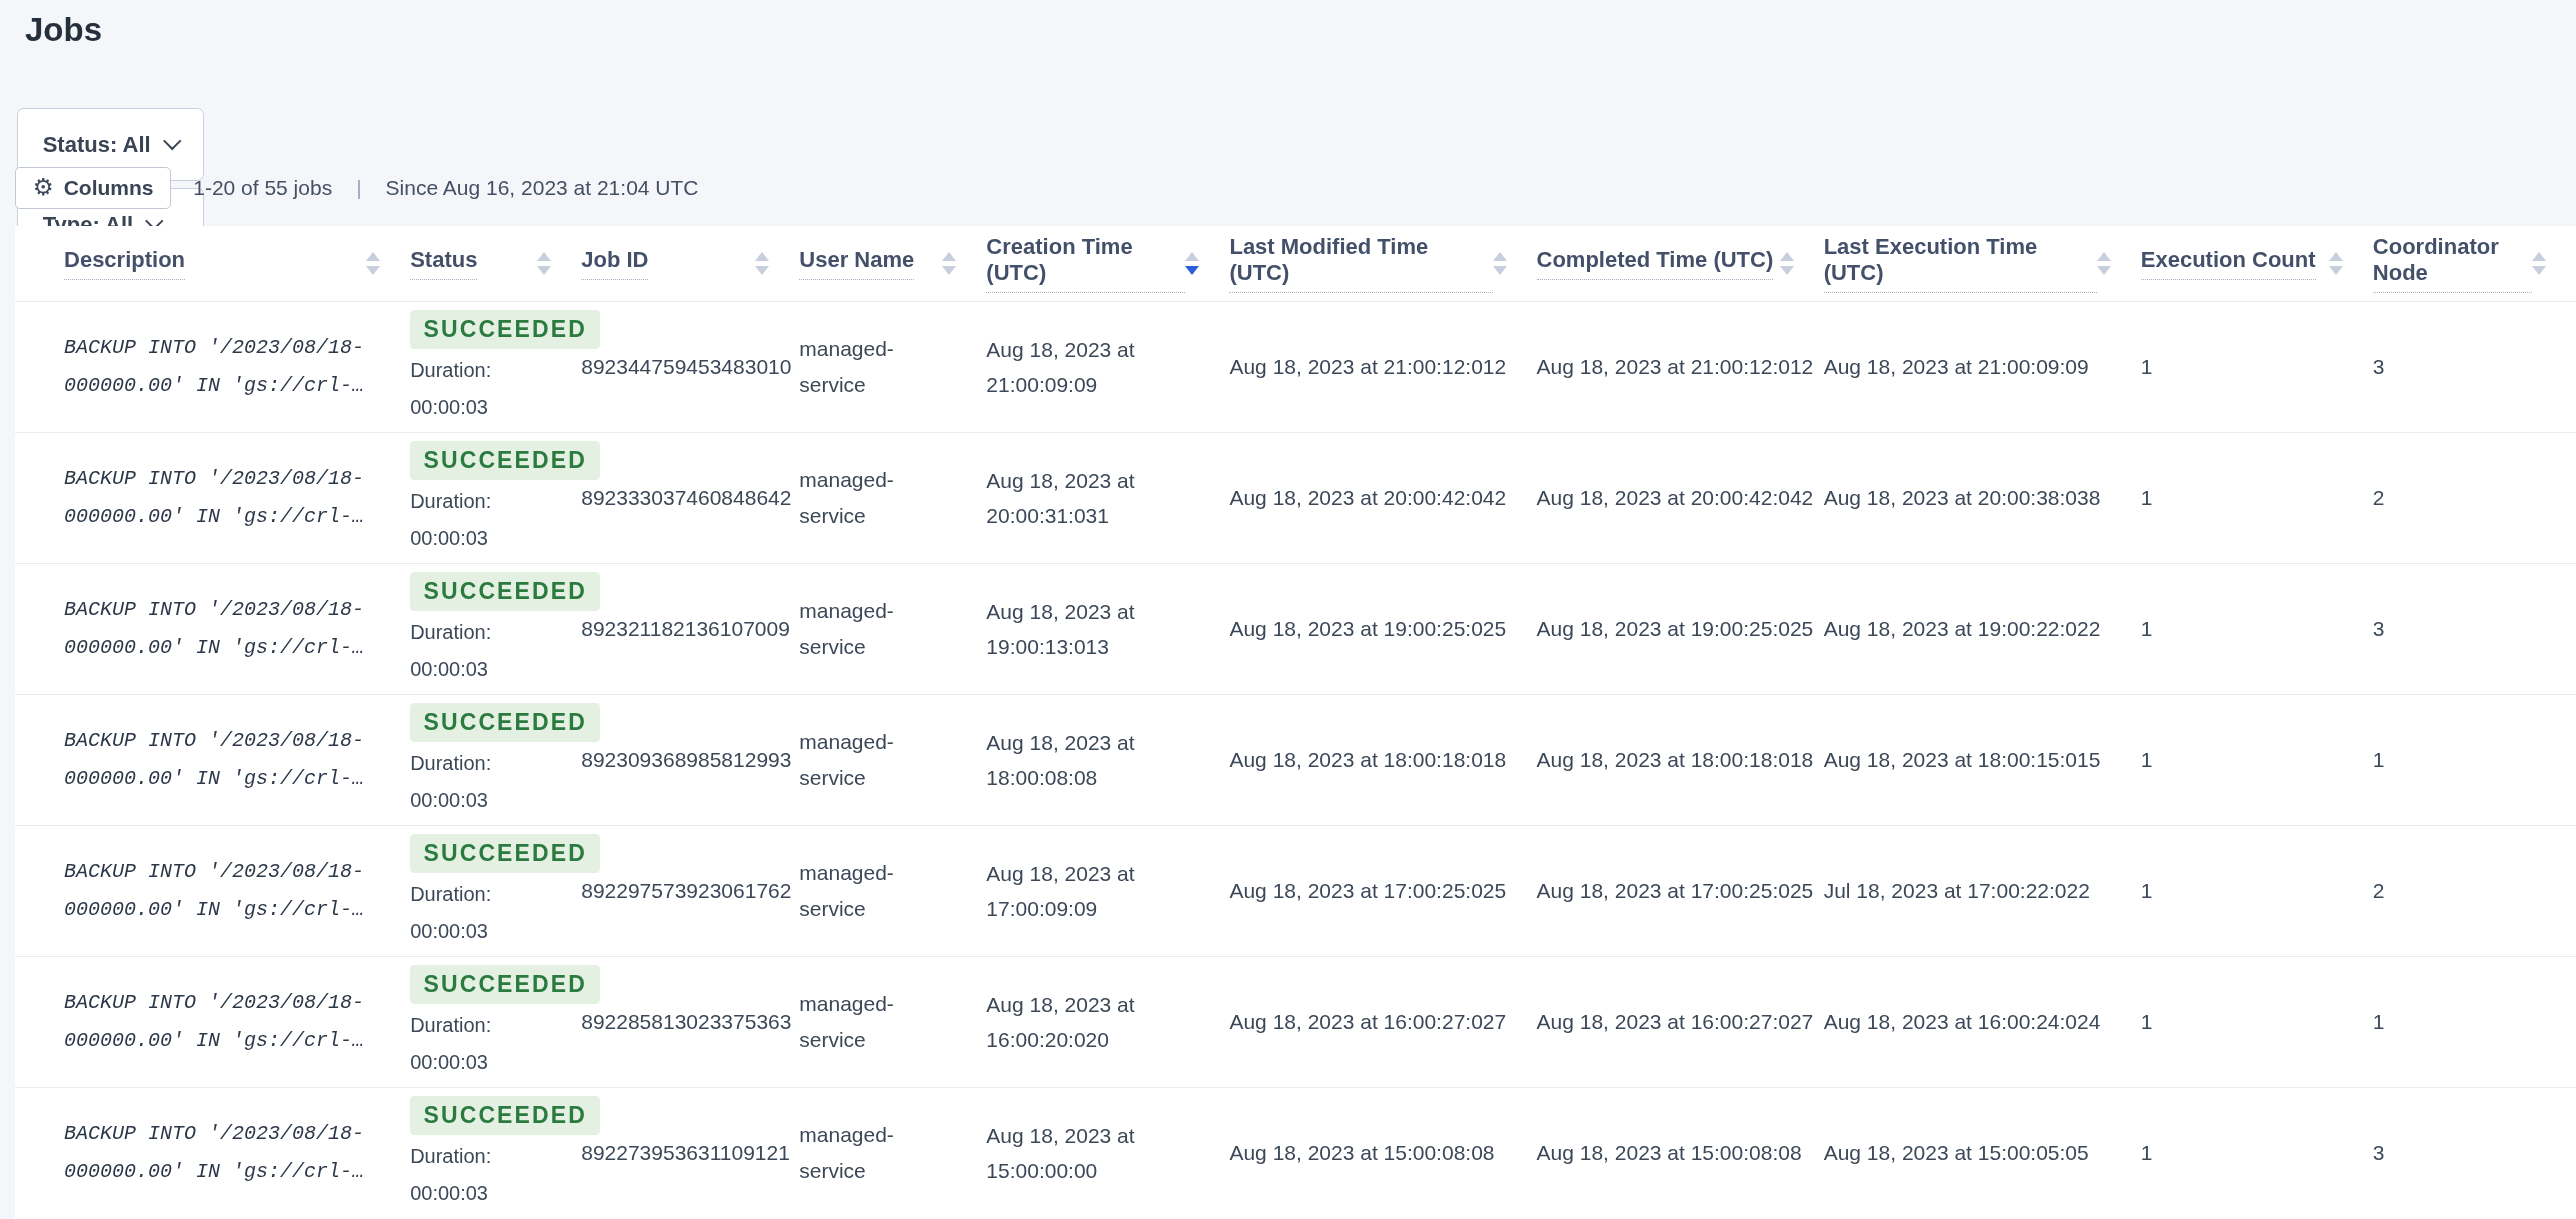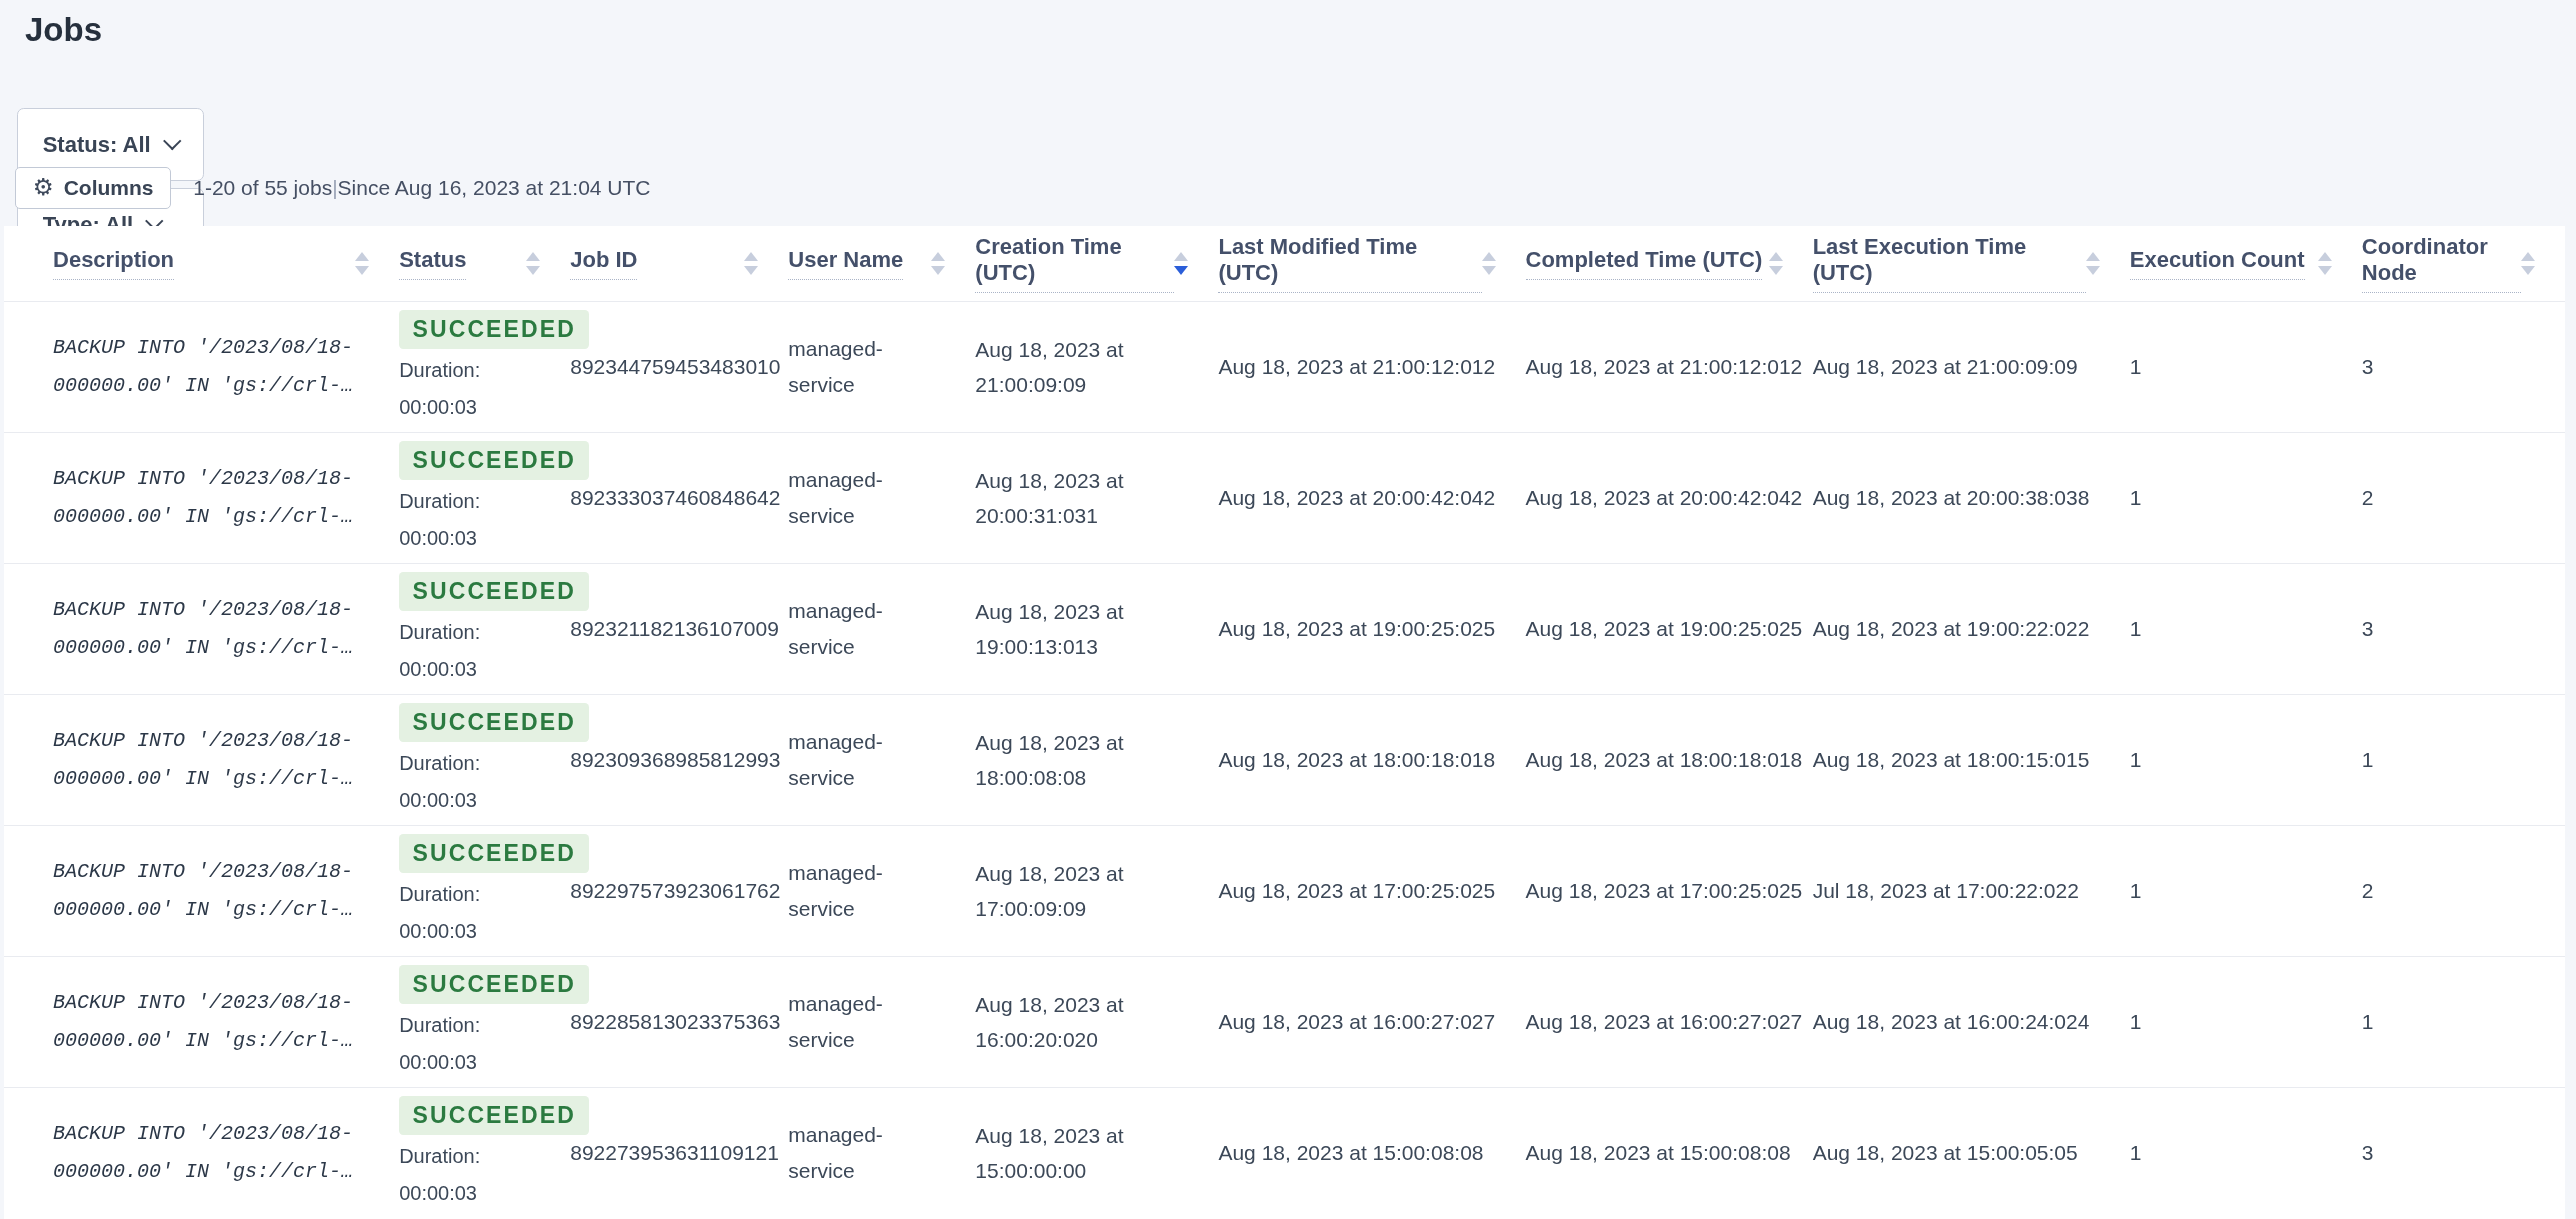--- a/index.html
+++ b/index.html
@@ -48,24 +48,24 @@
     position:absolute;left:15px;top:167px;
     display:flex;align-items:center;
   }
   .columns-btn{
     display:inline-flex;align-items:center;gap:10px;
     height:42px;padding:0 16.7px;
     background:var(--card-bg);border:0.8px solid #c2c9d6;border-radius:5px;
     font-size:21px;font-weight:600;color:#394455;cursor:pointer;
   }
   .gear{font-family:"DejaVu Sans", sans-serif;font-size:23.4px;line-height:1;color:#3f4a5c;font-weight:400;}
-  .toolbar-info{display:flex;align-items:center;gap:0;margin-left:22px;font-size:21px;color:#454f63;}
+  .toolbar-info{display:flex;align-items:center;gap:24px;margin-left:22px;font-size:21px;color:#454f63;}
   .sep{color:var(--muted);}
   .card{
-    position:absolute;left:4px;top:226px;width:2561px;height:994px;
+    position:absolute;left:15px;top:226px;width:2561px;height:994px;
     background:var(--card-bg);overflow:hidden;
   }
   table{border-collapse:collapse;table-layout:fixed;width:2561px;}
   thead th{
     height:75px;vertical-align:middle;text-align:left;
     padding:0;border-bottom:0.8px solid var(--row-line);
     font-size:22px;font-weight:700;color:var(--header-text);
     cursor:pointer;
   }
   .hwrap{display:flex;align-items:center;justify-content:space-between;padding-right:30px;}

